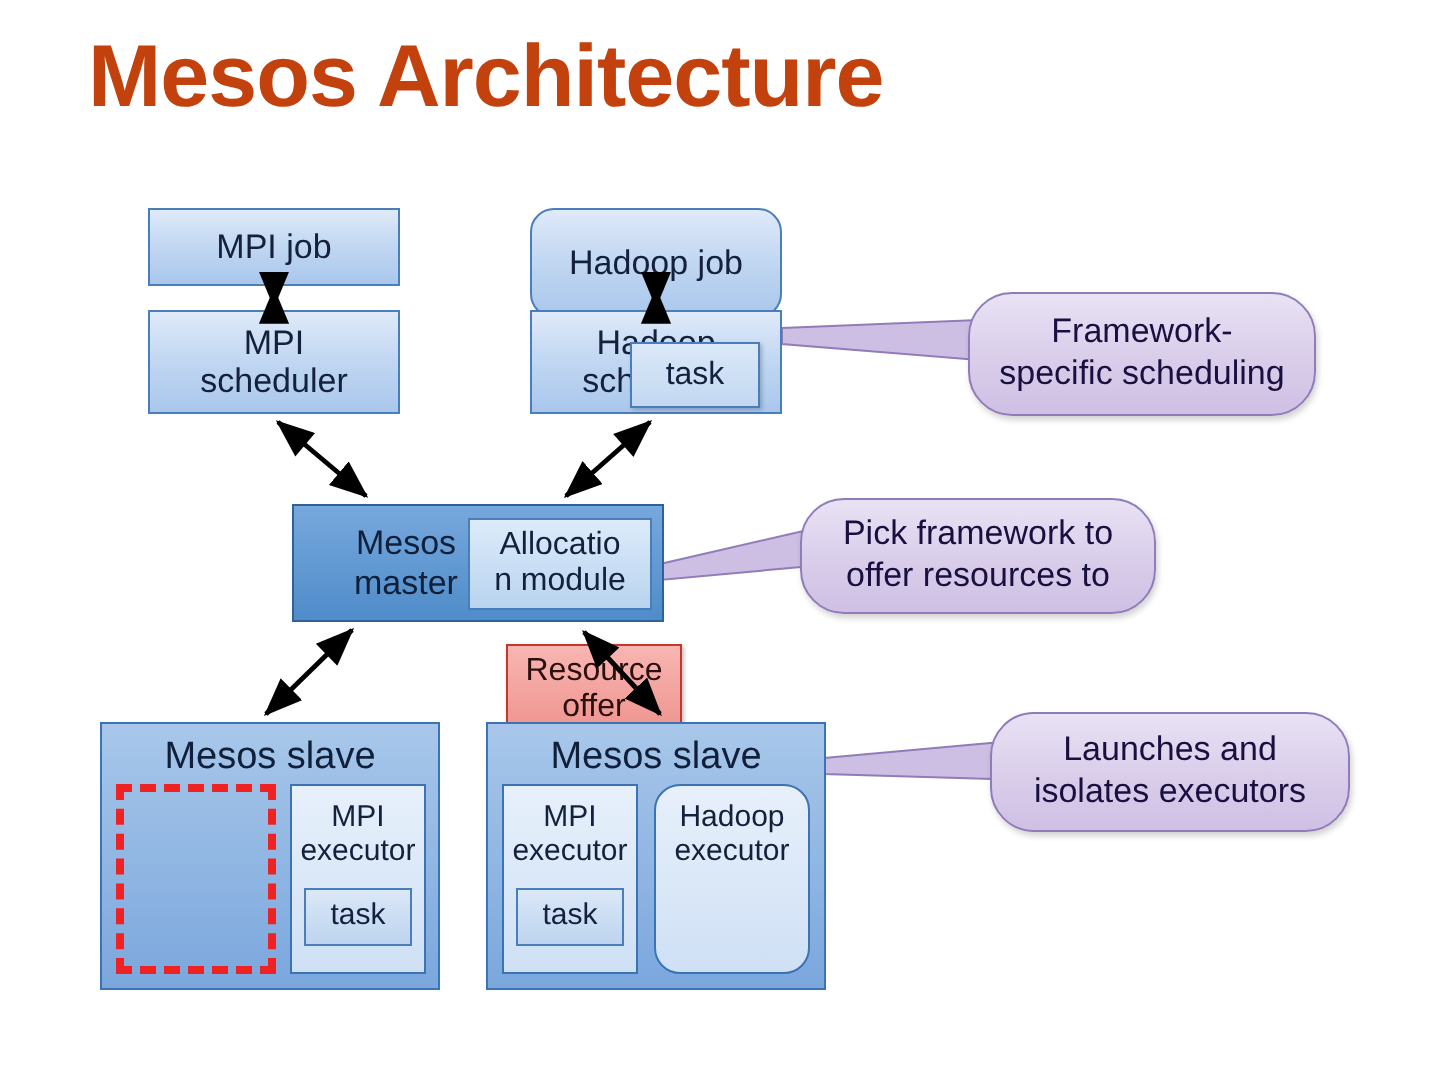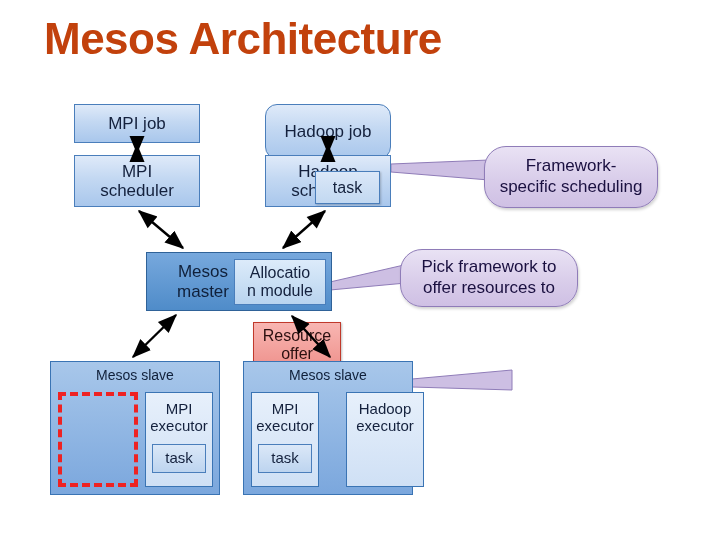--- a/index.html
+++ b/index.html
@@ -66,21 +66,21 @@
   .b-slave {
     background: linear-gradient(to bottom, #a8c7ea 0%, #7ba7dd 100%);
     border: 1px solid #3a74b4;
   }
   .slave-title {
     position: absolute;
     left: 0;
     right: 0;
     top: 6px;
     text-align: center;
-    font-size: 14px;
+    font-size: 19px;
     color: #10203a;
   }
   
   .b-exec {
     background: linear-gradient(to bottom, #e7f0fb 0%, #cfe0f5 100%);
     border: 1px solid #3a74b4;
     font-size: 15px;
     color: #14213d;
     flex-direction: column;
     justify-content: flex-start;
@@ -211,35 +211,39 @@
   <div class="box b-slave" style="left:243px; top:361px; width:170px; height:134px;">
     <div class="slave-title">Mesos slave</div>
   </div>
   <div class="box b-exec" style="left:251px; top:392px; width:68px; height:95px; white-space:pre-line;">
     <span>MPI
 executor</span>
     <div class="box b-task" style="position:static; margin-top:9px; width:54px; height:29px;">
       <span>task</span>
     </div>
   </div>
-  <div class="box b-exec" style="left:346px; top:392px; width:78px; height:95px; white-space:pre-line;">
+  <div class="box b-exec" style="left:327px; top:392px; width:78px; height:95px; white-space:pre-line;border-radius:13px;">
     <span>Hadoop
 executor</span>
   </div>
 
   <div class="callout" style="left:400px; top:249px; width:178px; height:58px; white-space:pre-line;">
     <span>Pick framework to
 offer resources to</span>
   </div>
 
   <div class="callout" style="left:484px; top:146px; width:174px; height:62px; white-space:pre-line;">
     <span>Framework-
 specific scheduling</span>
   </div>
 
+  <div class="callout" style="left:495px; top:356px; width:180px; height:60px; white-space:pre-line;">
+    <span>Launches and
+isolates executors</span>
+  </div>
 
   <svg class="overlay">
     <defs>
       <marker id="ah" markerWidth="9" markerHeight="9" refX="7.4" refY="3.2" orient="auto" markerUnits="strokeWidth">
         <path d="M0,0 L8,3.2 L0,6.4 z" fill="#000000"></path>
       </marker>
       <marker id="ah-start" markerWidth="9" markerHeight="9" refX="0.6" refY="3.2" orient="auto" markerUnits="strokeWidth">
         <path d="M8,0 L0,3.2 L8,6.4 z" fill="#000000"></path>
       </marker>
       <marker id="ahs" markerWidth="8" markerHeight="8" refX="6.6" refY="2.9" orient="auto" markerUnits="strokeWidth">

